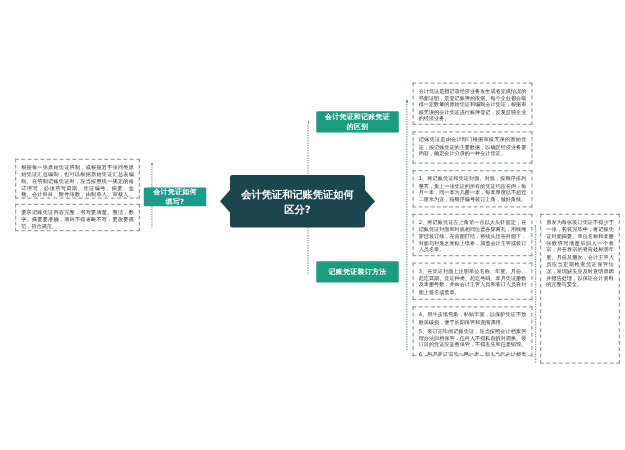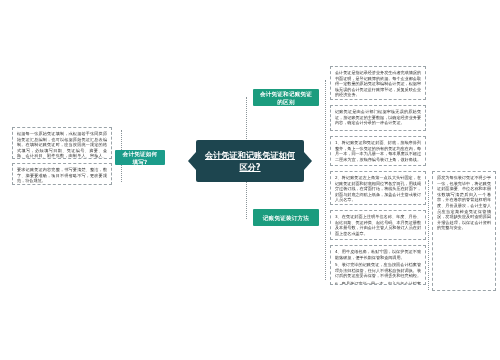--- a/index.html
+++ b/index.html
@@ -7,27 +7,26 @@
     width:500px;height:360px;overflow:hidden;
     background:#0e3a40;
     font-family:"DejaVu Sans","Liberation Sans",sans-serif;
   }
   .canvas{
     position:absolute;left:0;top:0;width:500px;height:360px;
     background:#ffffff;
   }
   
   .center-node{
-    position:absolute;left:196px;top:140px;width:108px;height:42px;
+    position:absolute;left:184px;top:140px;width:108px;height:42px;
     background:#1d454f;color:#ffffff;
     display:flex;align-items:center;justify-content:center;text-align:center;
     font-size:8.2px;line-height:12px;font-weight:bold;
     padding:0 6px;box-sizing:border-box;
     border-radius:2px;
-    text-decoration:underline;
   }
   .center-node .arrow-r{
     position:absolute;right:-8px;top:50%;transform:translateY(-50%);
     width:0;height:0;border-top:9px solid transparent;
     border-bottom:9px solid transparent;border-left:8px solid #1d454f;
   }
   .center-node .arrow-l{
     position:absolute;left:-8px;top:50%;transform:translateY(-50%);
     width:0;height:0;border-top:9px solid transparent;
     border-bottom:9px solid transparent;border-right:8px solid #1d454f;

